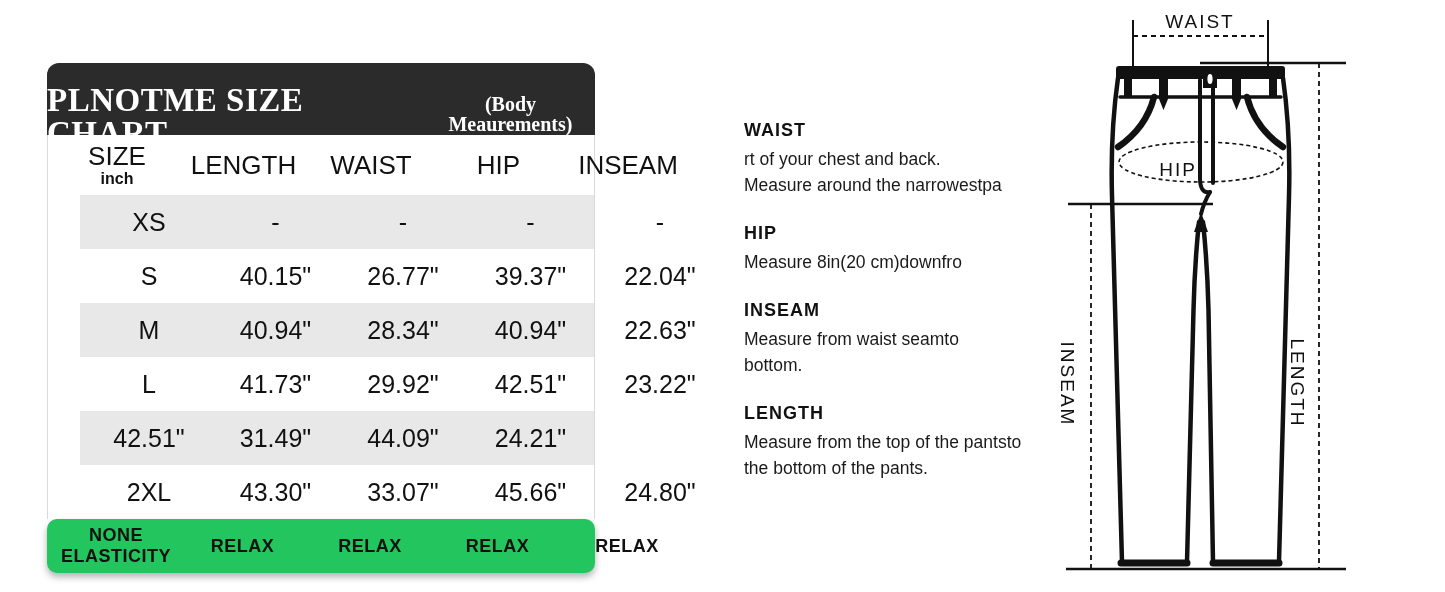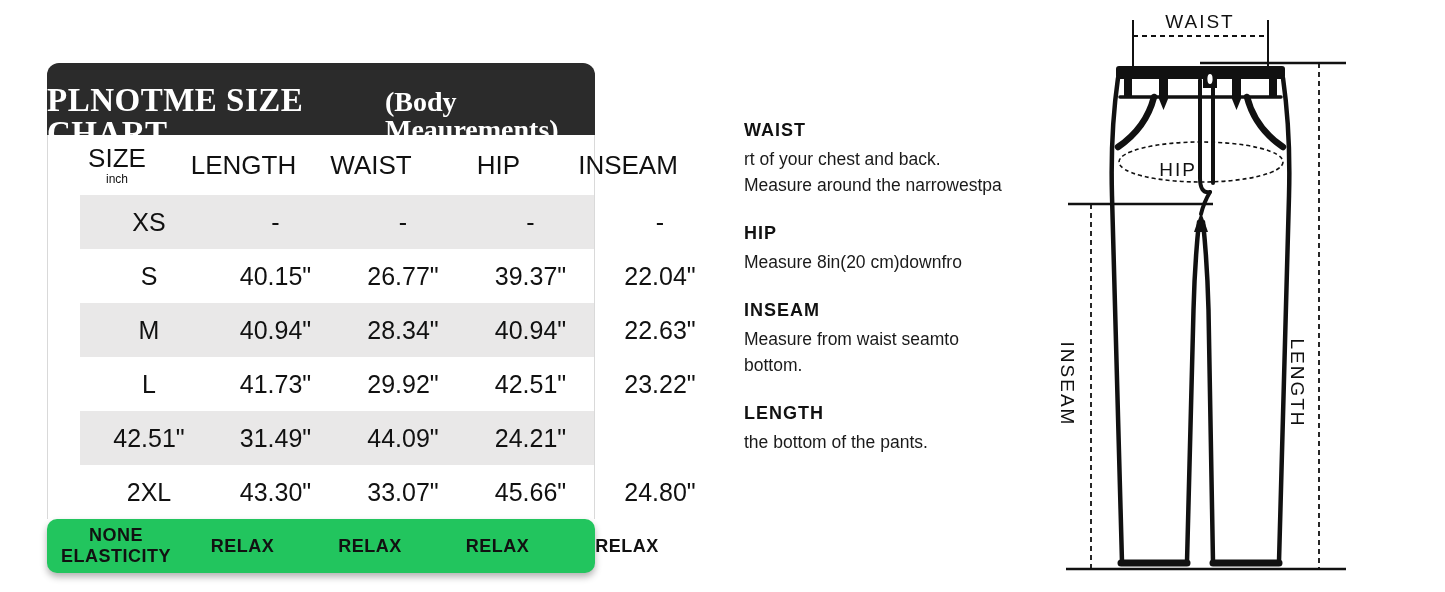--- a/index.html
+++ b/index.html
@@ -9,27 +9,27 @@
   }
   *{box-sizing:border-box;}
 
   
   .chart{position:absolute;left:47px;top:39px;width:548px;margin-top:24px;}
   .title-bar{
     height:72px;background:#2b2b2b;border-radius:12px 12px 0 0;
     display:flex;align-items:baseline;justify-content:center;gap:17px;padding-top:21px;
   }
   .t-main{font-family:"Liberation Serif", serif;font-weight:700;font-size:33px;color:#fff;letter-spacing:.5px;line-height:1;}
-  .t-sub{font-family:"Liberation Serif", serif;font-weight:700;font-size:28px;color:#fff;line-height:1;}
+  .t-sub{font-family:"Liberation Serif", serif;font-weight:700;font-size:20px;color:#fff;line-height:1;text-align:center;}
 
   .grid{display:grid;grid-template-columns:138px 115px 140px 115px 144px;align-items:center;}
   .thead{height:60px;background:#fff;border-left:1px solid #d9d9d9;border-right:1px solid #d9d9d9;}
   .th{text-align:center;font-size:26px;white-space:nowrap;}
   .size-th{display:flex;flex-direction:column;align-items:center;line-height:1;}
-  .unit{font-size:12px;font-weight:400;margin-top:2px;}
+  .unit{font-size:16px;font-weight:700;margin-top:2px;}
 
   .tbody{border-left:1px solid #d9d9d9;border-right:1px solid #d9d9d9;padding-left:32px;}
   .tr{height:54px;}
   .tr:nth-child(odd){background:#e9e8e8;}
   .tr:nth-child(even){background:#ffffff;}
   .td{text-align:center;font-size:25px;white-space:nowrap;}
 
   .tfoot{
     height:54px;background:#22c55e;border-radius:10px;
     box-shadow:0 4px 7px rgba(0,0,0,.3);
@@ -132,20 +132,21 @@
       <h3 class="g-head">HIP</h3>
       <div class="g-line">Measure 8in(20 cm)downfro</div>
     </div>
     <div class="g-sec">
       <h3 class="g-head">INSEAM</h3>
       <div class="g-line">Measure from waist seamto</div>
       <div class="g-line">bottom.</div>
     </div>
     <div class="g-sec">
       <h3 class="g-head">LENGTH</h3>
+      <div class="g-line">Measure from the top of the pantsto</div>
       <div class="g-line">the bottom of the pants.</div>
     </div>
   </aside>
 
   <figure class="diagram">
     <svg width="395" height="592" viewBox="0 0 395 592" xmlns="http://www.w3.org/2000/svg">
 
       <g stroke="#111" fill="none">
         <line x1="83" y1="20" x2="83" y2="66" stroke-width="2"></line>
         <line x1="218" y1="20" x2="218" y2="66" stroke-width="2"></line>

